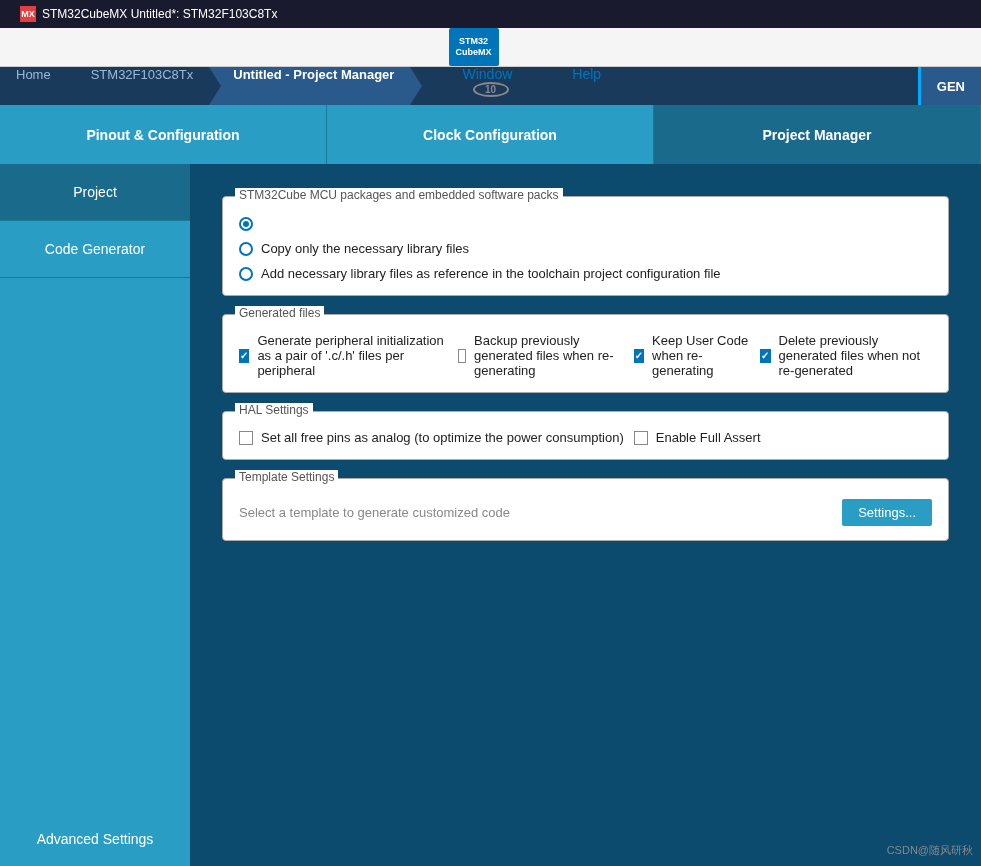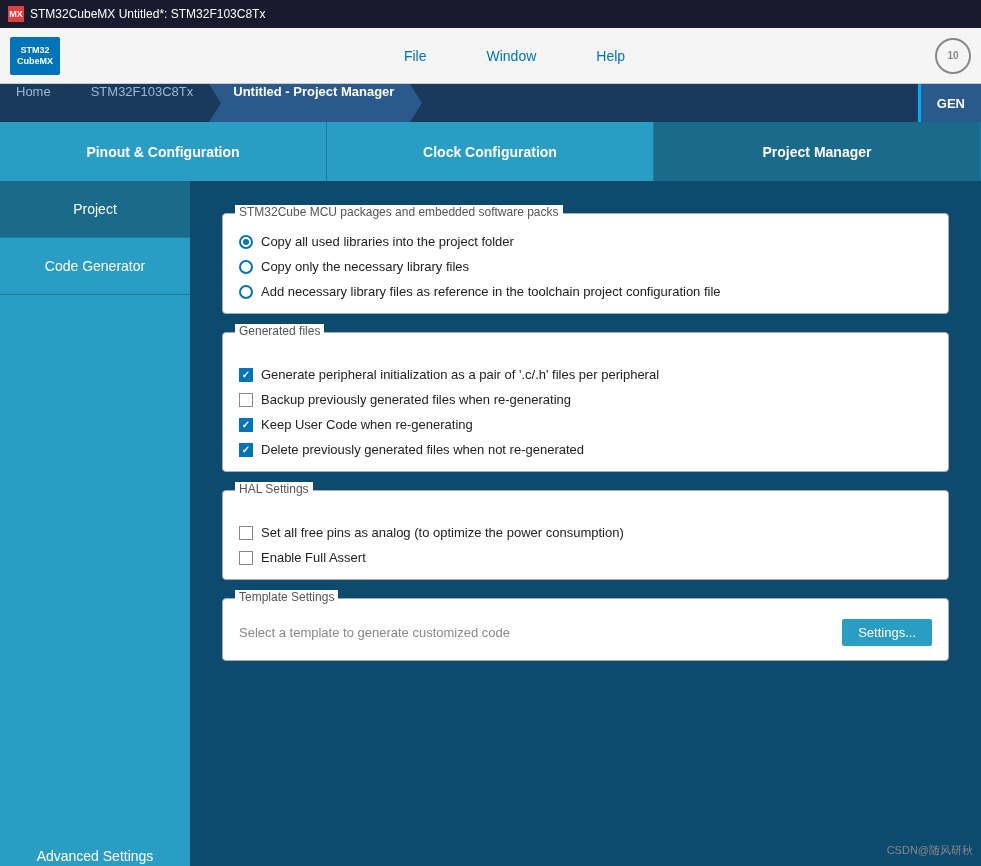--- a/index.html
+++ b/index.html
@@ -5,39 +5,40 @@
     * { margin: 0; padding: 0; box-sizing: border-box; }
     body { font-family: Arial, sans-serif; font-size: 13px; background: #f0f0f0; width: 981px; height: 866px; overflow: hidden; }
 
     
     .title-bar {
       background: #1a1a2e;
       color: white;
       height: 28px;
       display: flex;
       align-items: center;
-      padding: 0 8px;
+      padding: 0 20px;
       font-size: 12px;
     }
     .title-bar-icon {
       width: 16px; height: 16px;
       background: #e53e3e;
       margin-right: 6px;
       display: inline-flex; align-items: center; justify-content: center;
       font-size: 9px; font-weight: bold; color: white;
     }
 
     
     .menu-bar {
       background: #f5f5f5;
-      height: 56px;
+      height: 39px;
       display: flex;
       align-items: center;
       padding: 0 10px;
       border-bottom: 1px solid #ccc;
+      flex-direction: column;
     }
     .logo {
       display: flex; align-items: center;
       margin-right: 30px;
     }
     .logo-box {
       background: #0074b8;
       width: 50px; height: 38px;
       display: flex; flex-direction: column; align-items: center; justify-content: center;
       color: white; font-size: 9px; font-weight: bold; line-height: 1.2;
@@ -189,21 +190,21 @@
       display: flex; align-items: center; justify-content: center;
     }
     .radio-circle.checked::after {
       content: '';
       width: 6px; height: 6px;
       border-radius: 50%;
       background: #0074b8;
     }
 
     
-    .checkbox-group { display: flex; flex-direction: column; gap: 10px; margin-top: 20px; }
+    .checkbox-group { display: flex; flex-direction: row; gap: 10px; margin-top: 4px; }
     .checkbox-item { display: flex; align-items: center; gap: 8px; font-size: 13px; color: #222; cursor: pointer; }
     .checkbox-box {
       width: 14px; height: 14px;
       border: 1px solid #888;
       background: white;
       display: flex; align-items: center; justify-content: center;
     }
     .checkbox-box.checked {
       background: #0074b8;
       border-color: #0074b8;
@@ -315,21 +316,20 @@
     </div>
   </div>
 
   <div class="content">
 
     <div class="group-box">
       <span class="group-label">STM32Cube MCU packages and embedded software packs</span>
       <div class="radio-group">
         <div class="radio-item">
           <div class="radio-circle checked"></div>
-          <span>Copy all used libraries into the project folder</span>
         </div>
         <div class="radio-item">
           <div class="radio-circle"></div>
           <span>Copy only the necessary library files</span>
         </div>
         <div class="radio-item">
           <div class="radio-circle"></div>
           <span>Add necessary library files as reference in the toolchain project configuration file</span>
         </div>
       </div>

